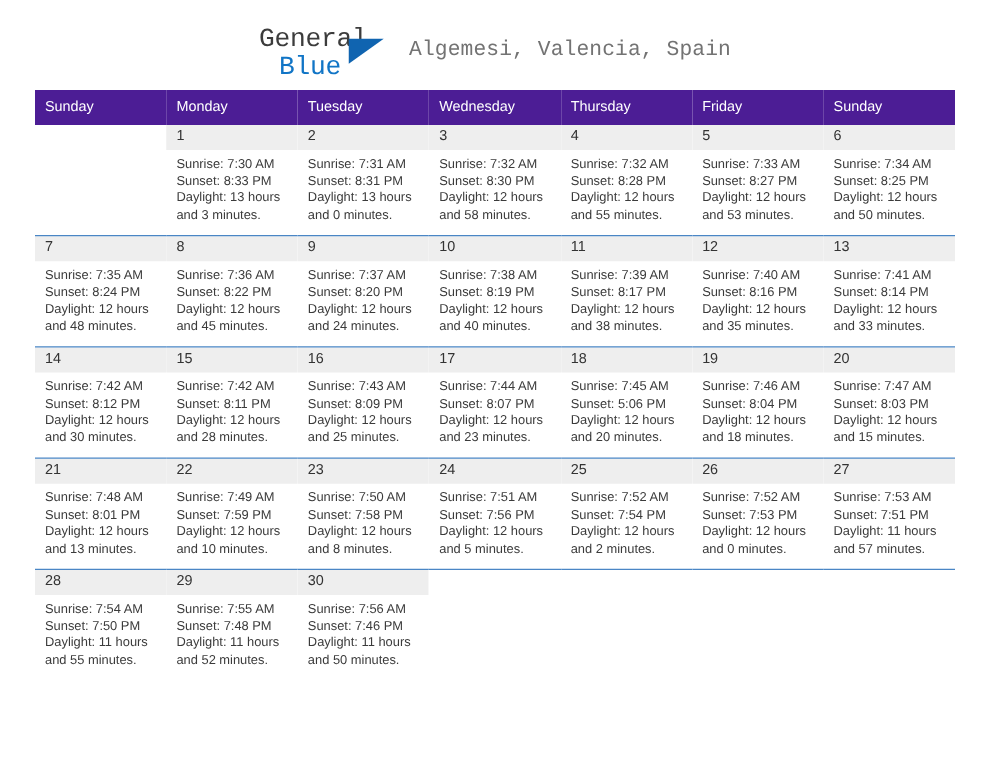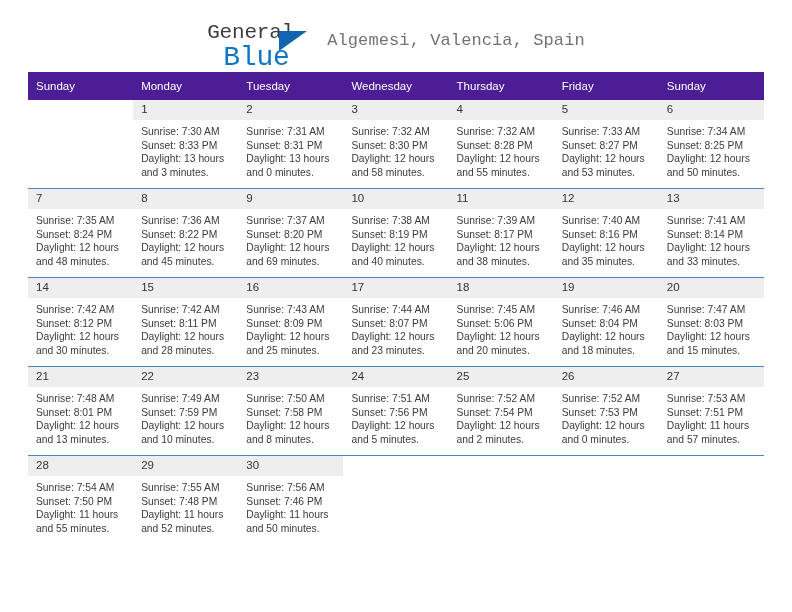--- a/index.html
+++ b/index.html
@@ -38,21 +38,21 @@
     line-height: 1;
     padding-left: 4px;
   }
   .logo-top {
     font-size: 21px;
     color: #3c3c3c;
     letter-spacing: -0.2px;
     display: block;
   }
   .logo-bottom {
-    font-size: 28px;
+    font-size: 21px;
     color: #1175c6;
     letter-spacing: -0.2px;
     display: block;
     margin-top: 1px;
     padding-left: 16px;
   }
   .logo-triangle {
     position: absolute;
     left: 76px;
     top: 9px;
@@ -240,21 +240,21 @@
               <div>Daylight: 12 hours</div>
               <div>and 45 minutes.</div>
             </div>
           </td>
           <td>
             <div class="daynum">9</div>
             <div class="cellbody">
               <div>Sunrise: 7:37 AM</div>
               <div>Sunset: 8:20 PM</div>
               <div>Daylight: 12 hours</div>
-              <div>and 69 minutes.</div>
+              <div>and 24 minutes.</div>
             </div>
           </td>
           <td>
             <div class="daynum">10</div>
             <div class="cellbody">
               <div>Sunrise: 7:38 AM</div>
               <div>Sunset: 8:19 PM</div>
               <div>Daylight: 12 hours</div>
               <div>and 40 minutes.</div>
             </div>

